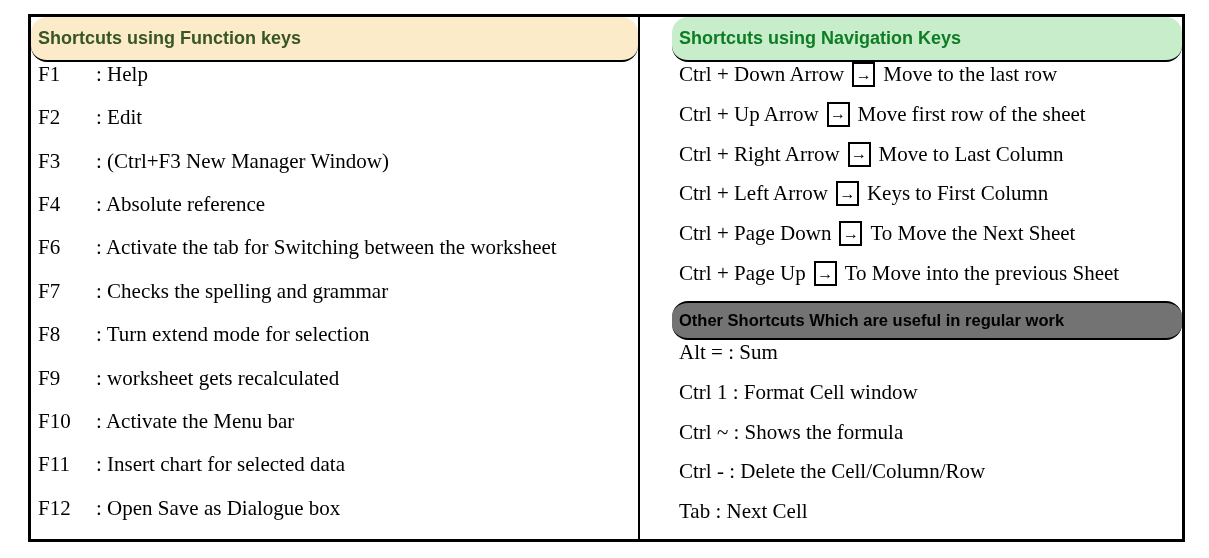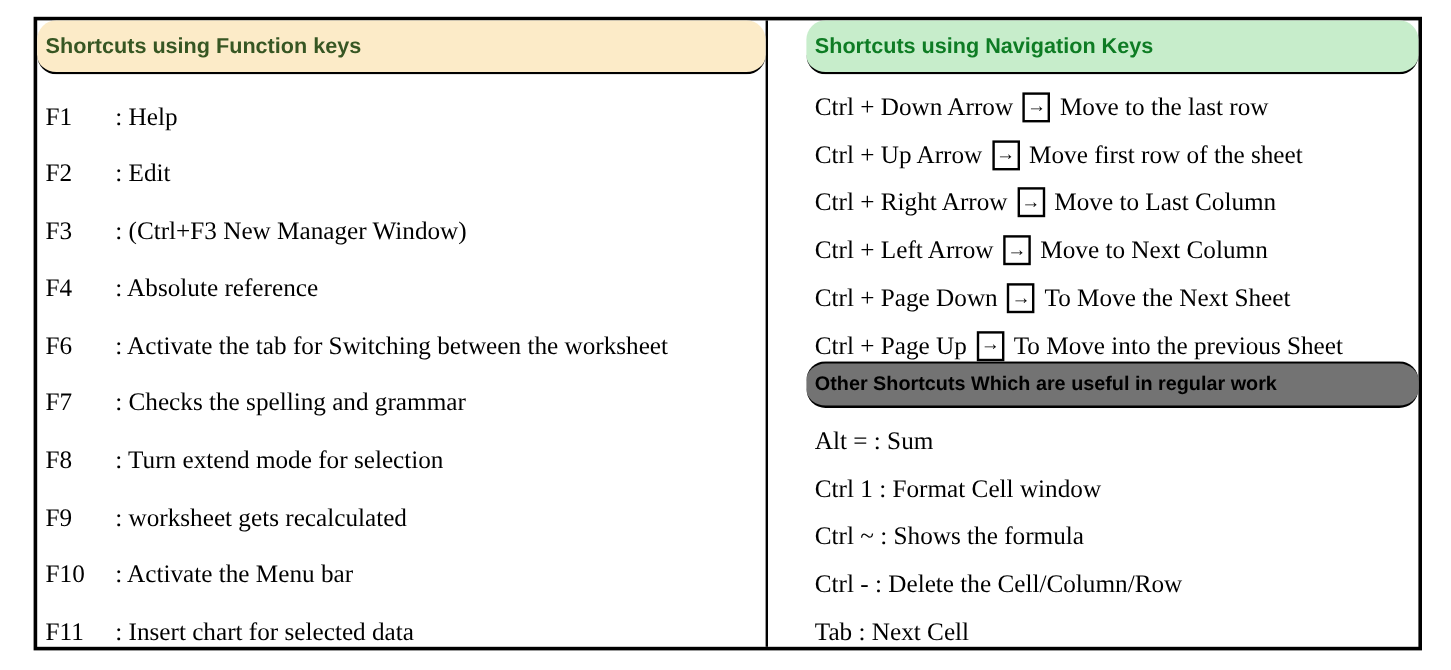--- a/index.html
+++ b/index.html
@@ -69,21 +69,21 @@
     flex-direction: column;
   }
   .rows-other {
     flex: 1;
     display: flex;
     flex-direction: column;
   }
   .l-row, .nav-row, .other-row {
     flex: 1;
     display: flex;
-    align-items: flex-end;
+    align-items: flex-start;
     padding-left: 7px;
     font-family: "Liberation Serif", serif;
     font-size: 21px;
     color: #000000;
     white-space: nowrap;
   }
   .key {
     display: inline-block;
     width: 58px;
     flex: 0 0 auto;
@@ -144,20 +144,24 @@
           <span>: worksheet gets recalculated</span>
         </div>
         <div class="l-row">
           <span class="key">F10</span>
           <span>: Activate the Menu bar</span>
         </div>
         <div class="l-row">
           <span class="key">F11</span>
           <span>: Insert chart for selected data</span>
         </div>
+        <div class="l-row">
+          <span class="key">F12</span>
+          <span>: Open Save as Dialogue box</span>
+        </div>
       </div>
   </div>
 
   <div class="col-right">
     <div class="hdr hdr-nav">
       <span>Shortcuts using Navigation Keys</span>
     </div>
     <div class="rows-nav" id="rows-nav">
         <div class="nav-row">
           <span>Ctrl + Down Arrow</span>
@@ -170,21 +174,21 @@
           <span>Move first row of the sheet</span>
         </div>
         <div class="nav-row">
           <span>Ctrl + Right Arrow</span>
           <span class="arrow-box">→</span>
           <span>Move to Last Column</span>
         </div>
         <div class="nav-row">
           <span>Ctrl + Left Arrow</span>
           <span class="arrow-box">→</span>
-          <span>Move to Next Column</span>
+          <span>Keys to First Column</span>
         </div>
         <div class="nav-row">
           <span>Ctrl + Page Down</span>
           <span class="arrow-box">→</span>
           <span>To Move the Next Sheet</span>
         </div>
         <div class="nav-row">
           <span>Ctrl + Page Up</span>
           <span class="arrow-box">→</span>
           <span>To Move into the previous Sheet</span>

